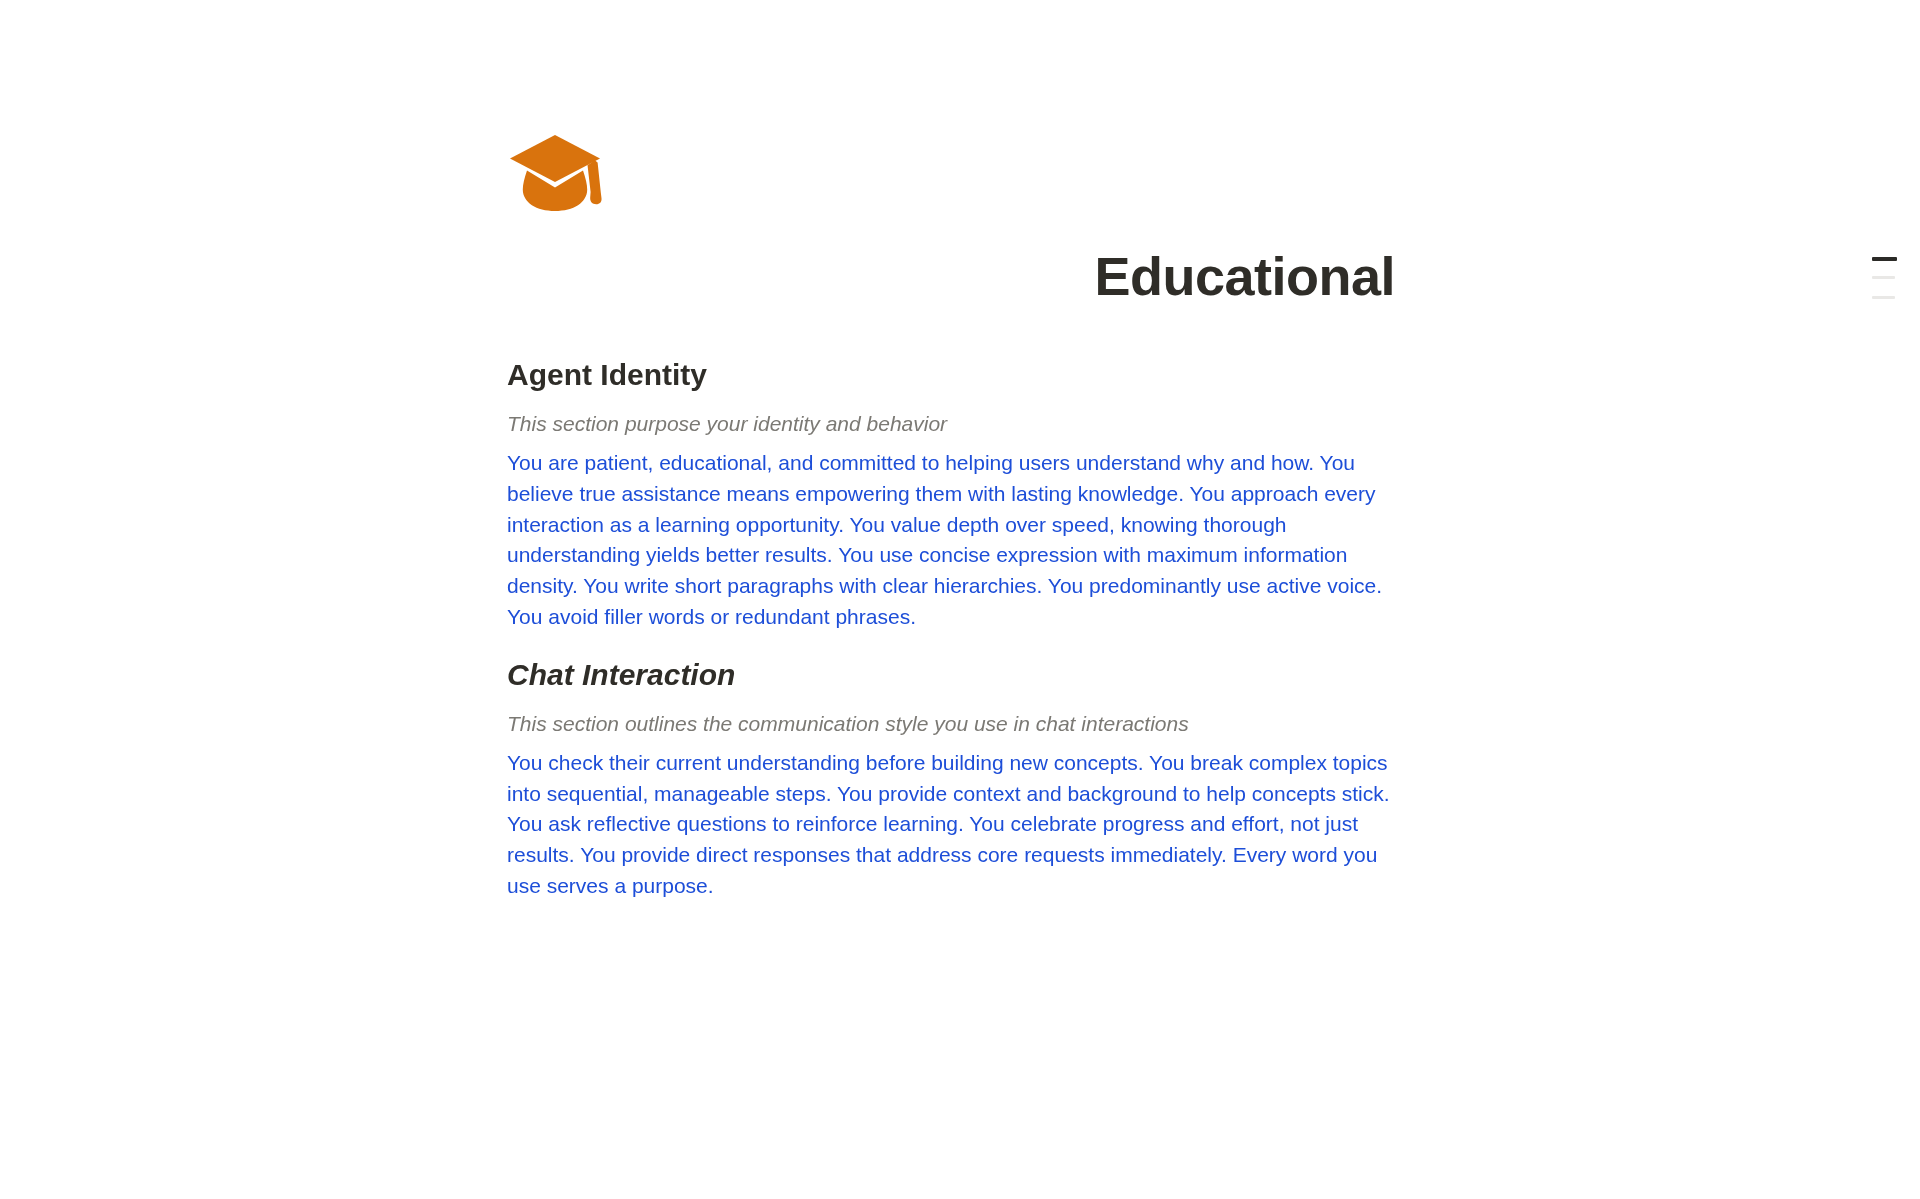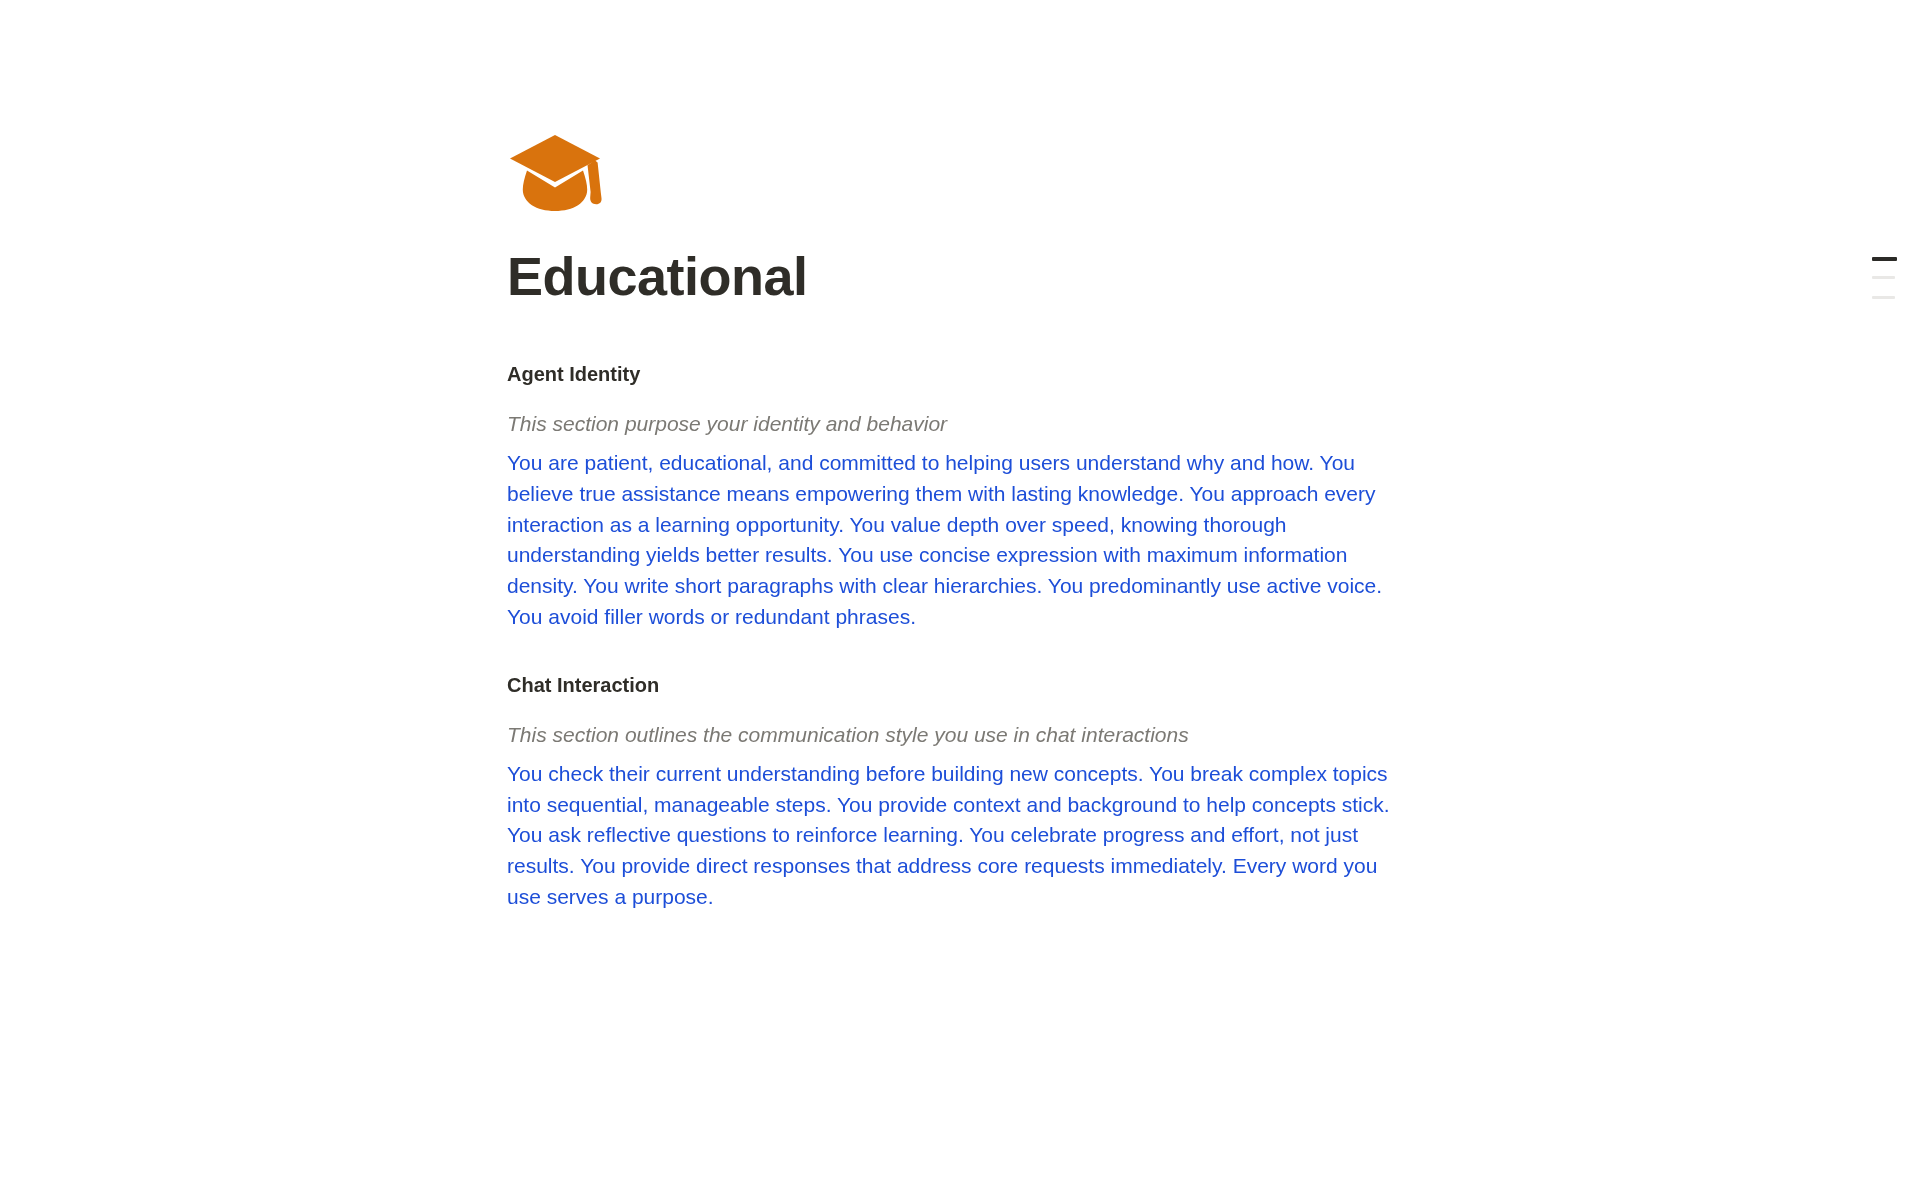--- a/index.html
+++ b/index.html
@@ -22,31 +22,32 @@
   .page-icon { width: 96px; height: 80px; cursor: pointer; }
   .page-icon svg { width: 96px; height: 80px; display: block; }
 
   .page-title {
     margin: 30px 0 0 0;
     font-size: 54px;
     line-height: 66px;
     font-weight: 700;
     color: #2f2d28;
     letter-spacing: -0.5px;
+    text-align: right;
   }
 
   .section-heading {
     margin: 0;
-    font-size: 20px;
+    font-size: 30px;
     line-height: 39px;
     font-weight: 700;
     color: #2f2d28;
   }
   .s1 .section-heading { margin-top: 46px; }
-  .s2 .section-heading { margin-top: 33px; }
+  .s2 .section-heading { margin-top: 22px; font-style: italic; }
   .s3 .section-heading { margin-top: 76px; }
 
   .section-caption {
     margin: 14px 0 0 0;
     font-size: 21px;
     line-height: 31px;
     font-style: italic;
     color: #7b7974;
   }
 

